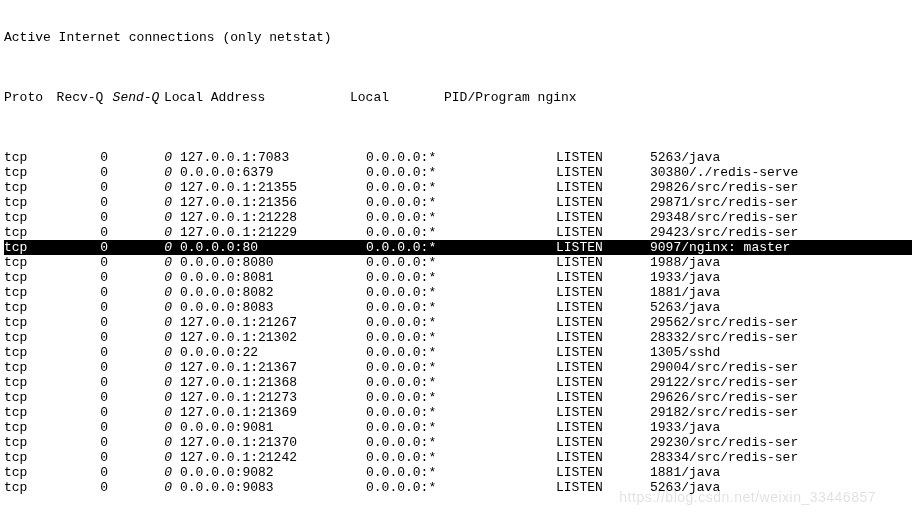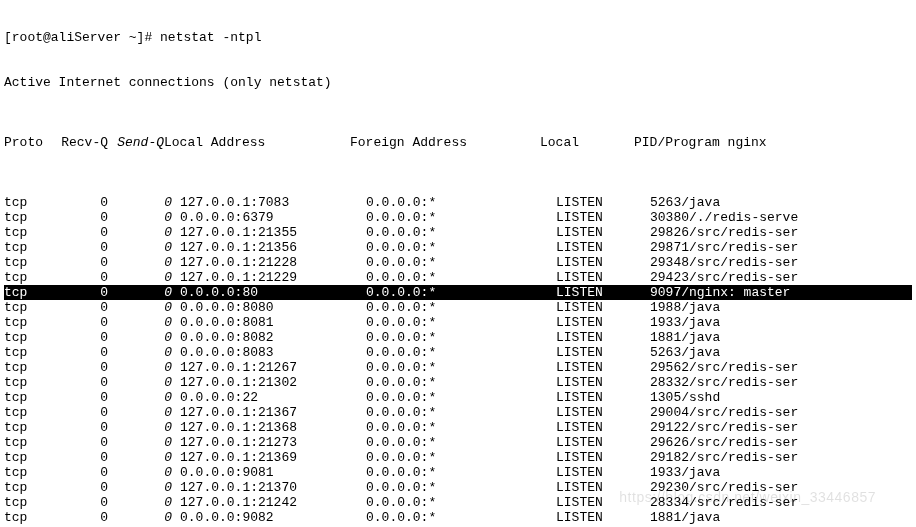--- a/index.html
+++ b/index.html
@@ -24,45 +24,43 @@
     color: #fff;
   }
   
   .c-proto { width: 48px; }
   .c-recv  { width: 56px; text-align: right; padding-right: 8px; }
   .c-send  { width: 56px; text-align: right; padding-right: 8px; font-style: italic; }
   .c-local { width: 186px; }
   .c-foreign { width: 190px; }
   .c-state { width: 94px; }
   .c-pid   { flex: 1; }
-  .hdr .c-recv, .hdr .c-send { text-align: right; padding-right: 0; }
+  .hdr .c-recv, .hdr .c-send { text-align: center; padding-right: 0; }
   .watermark {
     position: absolute;
     right: 40px;
     top: 490px;
     color: rgba(0,0,0,0.12);
     font-family: Arial, sans-serif;
     font-size: 14px;
     pointer-events: none;
     letter-spacing: 0.5px;
   }
 </style>
 </head>
 <body>
 
 <div class="terminal">
-  <div>[root@aliServer ~]# netstat -ntpl</div>
   <div>Active Internet connections (only netstat)</div>
 
   <div class="row hdr">
     <span class="c-proto">Proto</span>
     <span class="c-recv">Recv-Q</span>
     <span class="c-send">Send-Q</span>
     <span class="c-local">Local Address</span>
-    <span class="c-foreign">Foreign Address</span>
     <span class="c-state">Local</span>
     <span class="c-pid">PID/Program nginx</span>
   </div>
 
   <div id="rows"><div class="row"><span class="c-proto">tcp</span><span class="c-recv">0</span><span class="c-send">0</span><span class="c-local">127.0.0.1:7083</span><span class="c-foreign">0.0.0.0:*</span><span class="c-state">LISTEN</span><span class="c-pid">5263/java</span></div><div class="row"><span class="c-proto">tcp</span><span class="c-recv">0</span><span class="c-send">0</span><span class="c-local">0.0.0.0:6379</span><span class="c-foreign">0.0.0.0:*</span><span class="c-state">LISTEN</span><span class="c-pid">30380/./redis-serve</span></div><div class="row"><span class="c-proto">tcp</span><span class="c-recv">0</span><span class="c-send">0</span><span class="c-local">127.0.0.1:21355</span><span class="c-foreign">0.0.0.0:*</span><span class="c-state">LISTEN</span><span class="c-pid">29826/src/redis-ser</span></div><div class="row"><span class="c-proto">tcp</span><span class="c-recv">0</span><span class="c-send">0</span><span class="c-local">127.0.0.1:21356</span><span class="c-foreign">0.0.0.0:*</span><span class="c-state">LISTEN</span><span class="c-pid">29871/src/redis-ser</span></div><div class="row"><span class="c-proto">tcp</span><span class="c-recv">0</span><span class="c-send">0</span><span class="c-local">127.0.0.1:21228</span><span class="c-foreign">0.0.0.0:*</span><span class="c-state">LISTEN</span><span class="c-pid">29348/src/redis-ser</span></div><div class="row"><span class="c-proto">tcp</span><span class="c-recv">0</span><span class="c-send">0</span><span class="c-local">127.0.0.1:21229</span><span class="c-foreign">0.0.0.0:*</span><span class="c-state">LISTEN</span><span class="c-pid">29423/src/redis-ser</span></div><div class="row highlight"><span class="c-proto">tcp</span><span class="c-recv">0</span><span class="c-send">0</span><span class="c-local">0.0.0.0:80</span><span class="c-foreign">0.0.0.0:*</span><span class="c-state">LISTEN</span><span class="c-pid">9097/nginx: master</span></div><div class="row"><span class="c-proto">tcp</span><span class="c-recv">0</span><span class="c-send">0</span><span class="c-local">0.0.0.0:8080</span><span class="c-foreign">0.0.0.0:*</span><span class="c-state">LISTEN</span><span class="c-pid">1988/java</span></div><div class="row"><span class="c-proto">tcp</span><span class="c-recv">0</span><span class="c-send">0</span><span class="c-local">0.0.0.0:8081</span><span class="c-foreign">0.0.0.0:*</span><span class="c-state">LISTEN</span><span class="c-pid">1933/java</span></div><div class="row"><span class="c-proto">tcp</span><span class="c-recv">0</span><span class="c-send">0</span><span class="c-local">0.0.0.0:8082</span><span class="c-foreign">0.0.0.0:*</span><span class="c-state">LISTEN</span><span class="c-pid">1881/java</span></div><div class="row"><span class="c-proto">tcp</span><span class="c-recv">0</span><span class="c-send">0</span><span class="c-local">0.0.0.0:8083</span><span class="c-foreign">0.0.0.0:*</span><span class="c-state">LISTEN</span><span class="c-pid">5263/java</span></div><div class="row"><span class="c-proto">tcp</span><span class="c-recv">0</span><span class="c-send">0</span><span class="c-local">127.0.0.1:21267</span><span class="c-foreign">0.0.0.0:*</span><span class="c-state">LISTEN</span><span class="c-pid">29562/src/redis-ser</span></div><div class="row"><span class="c-proto">tcp</span><span class="c-recv">0</span><span class="c-send">0</span><span class="c-local">127.0.0.1:21302</span><span class="c-foreign">0.0.0.0:*</span><span class="c-state">LISTEN</span><span class="c-pid">28332/src/redis-ser</span></div><div class="row"><span class="c-proto">tcp</span><span class="c-recv">0</span><span class="c-send">0</span><span class="c-local">0.0.0.0:22</span><span class="c-foreign">0.0.0.0:*</span><span class="c-state">LISTEN</span><span class="c-pid">1305/sshd</span></div><div class="row"><span class="c-proto">tcp</span><span class="c-recv">0</span><span class="c-send">0</span><span class="c-local">127.0.0.1:21367</span><span class="c-foreign">0.0.0.0:*</span><span class="c-state">LISTEN</span><span class="c-pid">29004/src/redis-ser</span></div><div class="row"><span class="c-proto">tcp</span><span class="c-recv">0</span><span class="c-send">0</span><span class="c-local">127.0.0.1:21368</span><span class="c-foreign">0.0.0.0:*</span><span class="c-state">LISTEN</span><span class="c-pid">29122/src/redis-ser</span></div><div class="row"><span class="c-proto">tcp</span><span class="c-recv">0</span><span class="c-send">0</span><span class="c-local">127.0.0.1:21273</span><span class="c-foreign">0.0.0.0:*</span><span class="c-state">LISTEN</span><span class="c-pid">29626/src/redis-ser</span></div><div class="row"><span class="c-proto">tcp</span><span class="c-recv">0</span><span class="c-send">0</span><span class="c-local">127.0.0.1:21369</span><span class="c-foreign">0.0.0.0:*</span><span class="c-state">LISTEN</span><span class="c-pid">29182/src/redis-ser</span></div><div class="row"><span class="c-proto">tcp</span><span class="c-recv">0</span><span class="c-send">0</span><span class="c-local">0.0.0.0:9081</span><span class="c-foreign">0.0.0.0:*</span><span class="c-state">LISTEN</span><span class="c-pid">1933/java</span></div><div class="row"><span class="c-proto">tcp</span><span class="c-recv">0</span><span class="c-send">0</span><span class="c-local">127.0.0.1:21370</span><span class="c-foreign">0.0.0.0:*</span><span class="c-state">LISTEN</span><span class="c-pid">29230/src/redis-ser</span></div><div class="row"><span class="c-proto">tcp</span><span class="c-recv">0</span><span class="c-send">0</span><span class="c-local">127.0.0.1:21242</span><span class="c-foreign">0.0.0.0:*</span><span class="c-state">LISTEN</span><span class="c-pid">28334/src/redis-ser</span></div><div class="row"><span class="c-proto">tcp</span><span class="c-recv">0</span><span class="c-send">0</span><span class="c-local">0.0.0.0:9082</span><span class="c-foreign">0.0.0.0:*</span><span class="c-state">LISTEN</span><span class="c-pid">1881/java</span></div><div class="row"><span class="c-proto">tcp</span><span class="c-recv">0</span><span class="c-send">0</span><span class="c-local">0.0.0.0:9083</span><span class="c-foreign">0.0.0.0:*</span><span class="c-state">LISTEN</span><span class="c-pid">5263/java</span></div></div>
 
   
 </div>
 
 <div class="watermark">https://blog.csdn.net/weixin_33446857</div>

